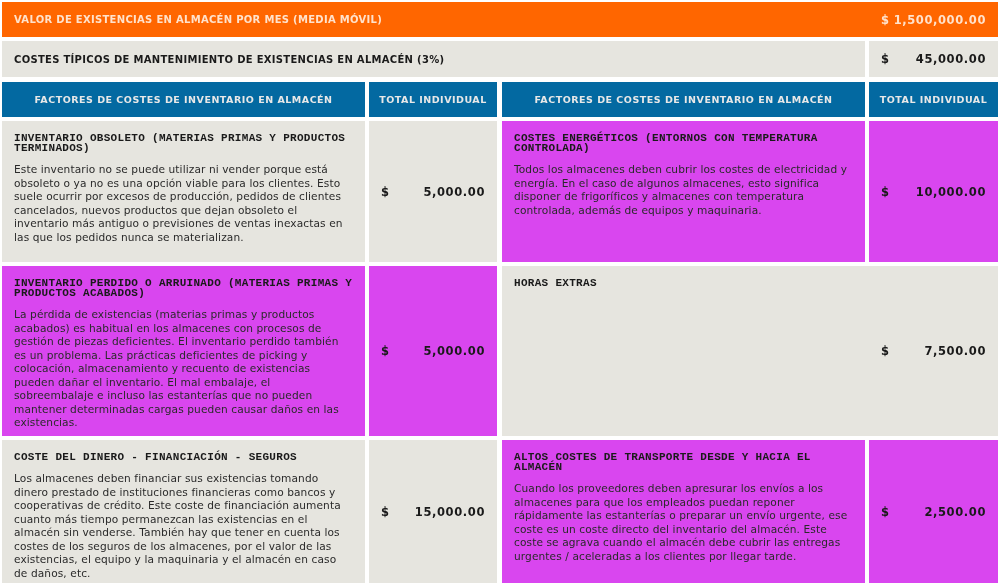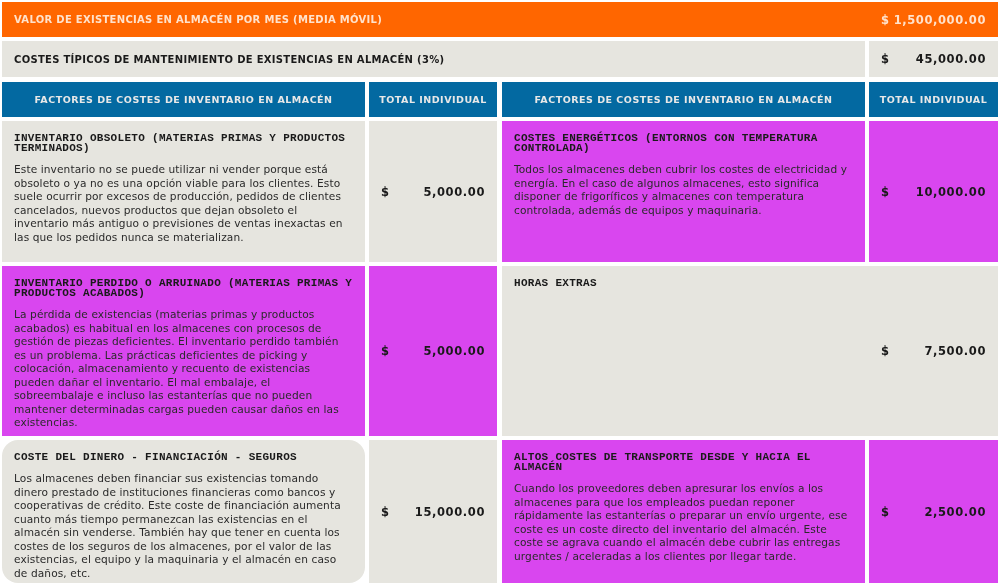--- a/index.html
+++ b/index.html
@@ -69,21 +69,21 @@
   <h3>INVENTARIO PERDIDO O ARRUINADO (MATERIAS PRIMAS Y PRODUCTOS ACABADOS)</h3>
   <p>La pérdida de existencias (materias primas y productos acabados) es habitual en los almacenes con procesos de gestión de piezas deficientes. El inventario perdido también es un problema. Las prácticas deficientes de picking y colocación, almacenamiento y recuento de existencias pueden dañar el inventario. El mal embalaje, el sobreembalaje e incluso las estanterías que no pueden mantener determinadas cargas pueden causar daños en las existencias.</p>
 </div>
 <div class="cell white" style="left:369px;top:266px;width:128px;height:170px;">
   <div class="money">
     <span>$</span>
     <span>5,000.00</span>
   </div>
 </div>
 
-<div class="cell gray desc" style="left:2px;top:440px;width:363px;height:143px;border-radius:16px;">
+<div class="cell gray desc" style="left:2px;top:440px;width:363px;height:143px;">
   <h3>COSTE DEL DINERO - FINANCIACIÓN - SEGUROS</h3>
   <p>Los almacenes deben financiar sus existencias tomando dinero prestado de instituciones financieras como bancos y cooperativas de crédito. Este coste de financiación aumenta cuanto más tiempo permanezcan las existencias en el almacén sin venderse. También hay que tener en cuenta los costes de los seguros de los almacenes, por el valor de las existencias, el equipo y la maquinaria y el almacén en caso de daños, etc.</p>
 </div>
 <div class="cell gray" style="left:369px;top:440px;width:128px;height:143px;">
   <div class="money">
     <span>$</span>
     <span>15,000.00</span>
   </div>
 </div>
 

